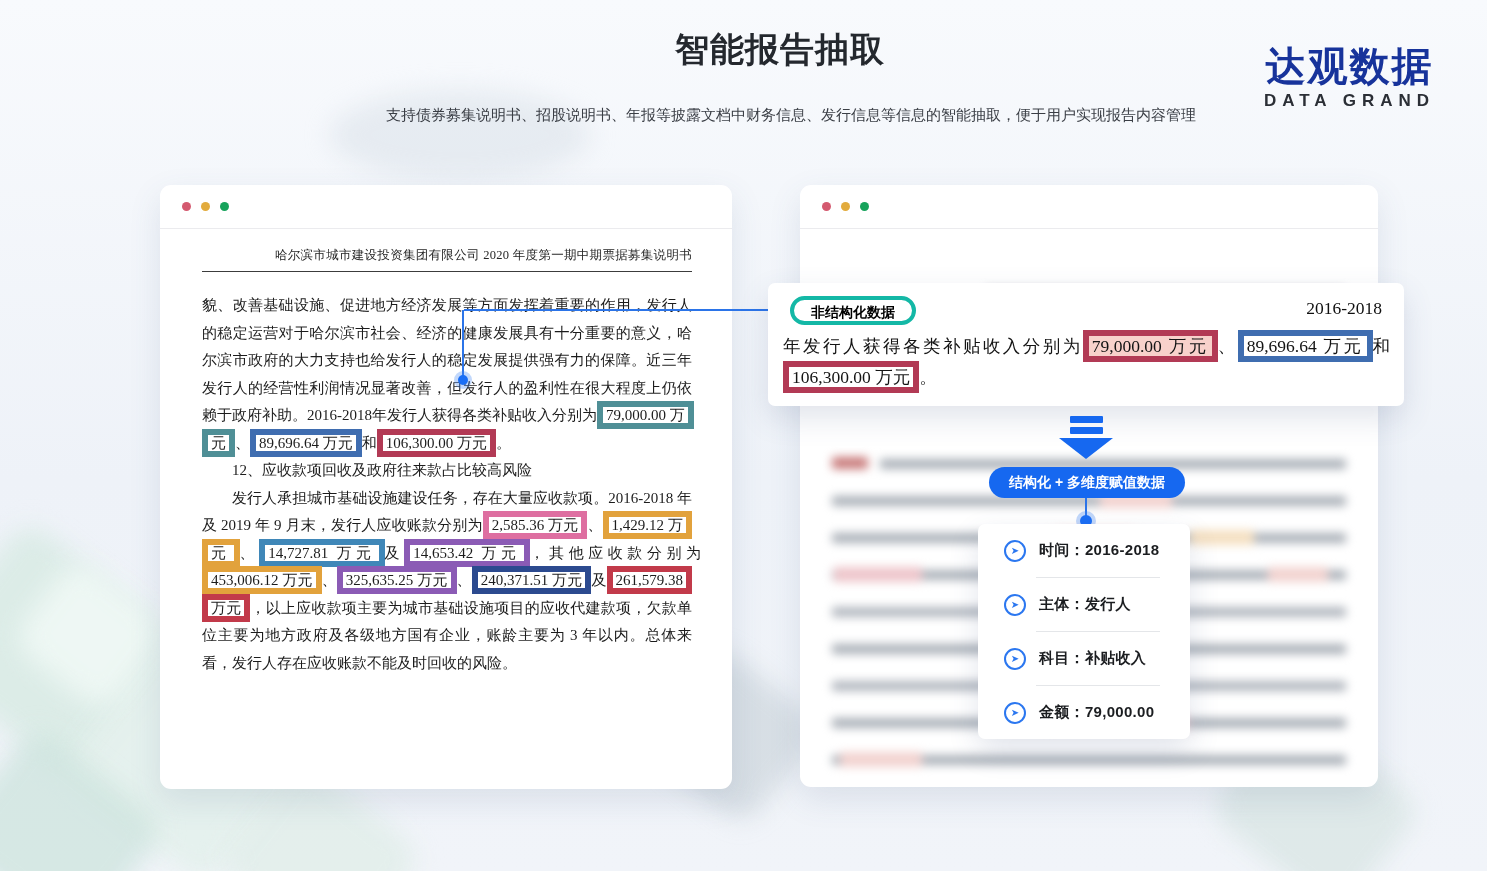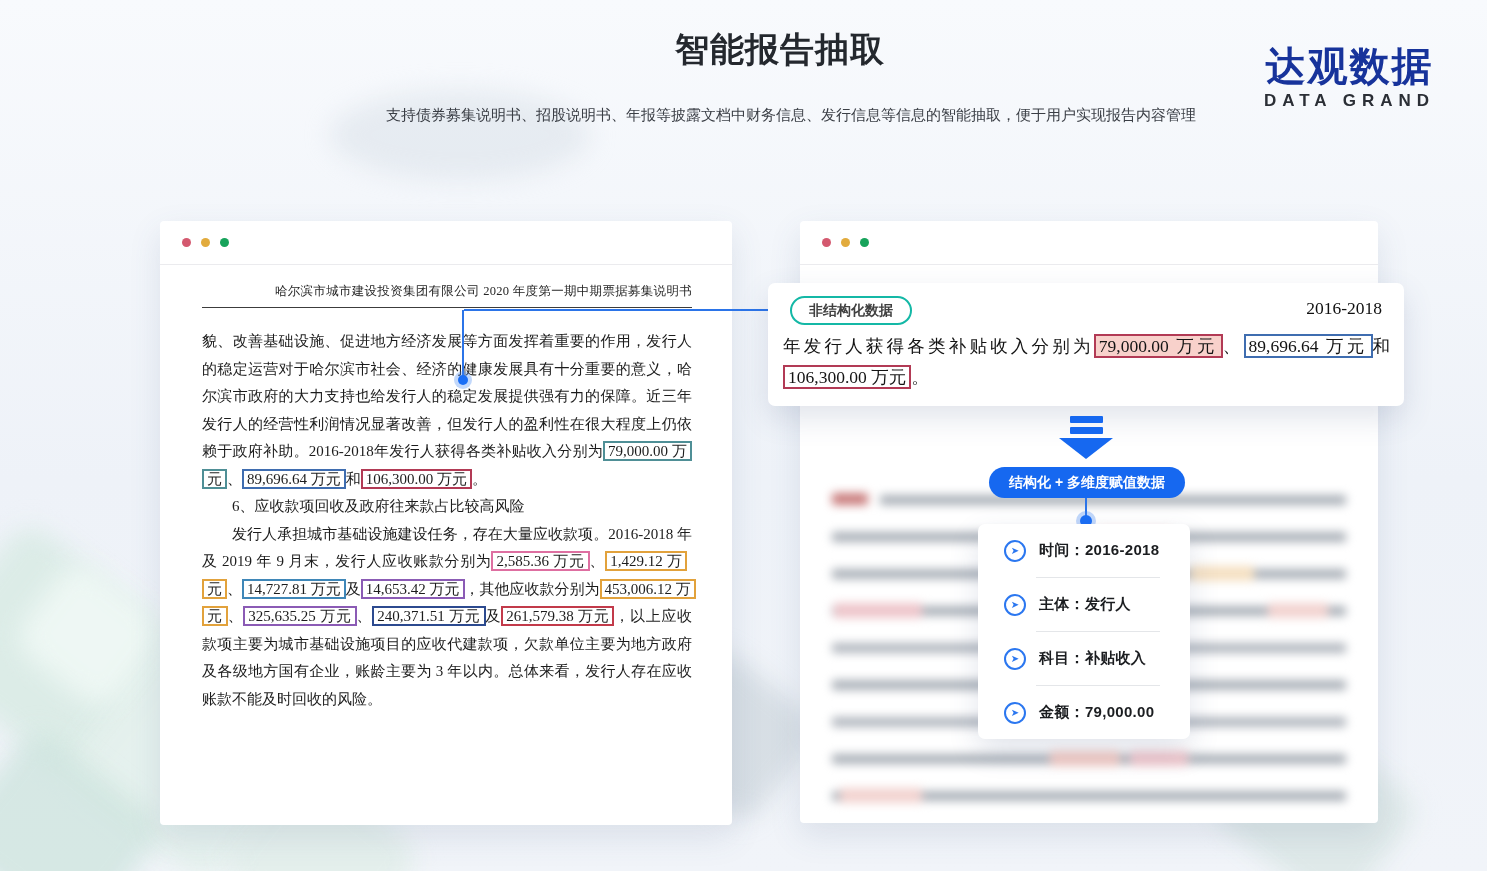--- a/index.html
+++ b/index.html
@@ -5,35 +5,35 @@
   * { margin:0; padding:0; box-sizing:border-box; }
   html,body { width:1487px; height:871px; }
   body { font-family:"Liberation Sans", sans-serif; }
   .page { position:relative; width:1487px; height:871px; overflow:hidden;
           background:linear-gradient(180deg,#f8fafd 0%,#eef2f8 55%,#f1f4f9 100%); }
 
   
   .decor { position:absolute; border-radius:28px; filter:blur(12px); }
 
   
-  .panel { position:absolute; background:#fff; border-radius:4px;
-           box-shadow:0 12px 32px rgba(70,90,130,.13);margin-top:36px; }
+  .panel { position:absolute; background:#fff; border-radius:11px;
+           box-shadow:0 12px 32px rgba(70,90,130,.13); }
   .titlebar { height:44px; border-bottom:1px solid #ebebee; display:flex;
               align-items:center; padding-left:22px; gap:10px; }
   .dot { width:9px; height:9px; border-radius:50%; }
   .dot-red { background:#d4596f; } .dot-yellow { background:#e2ab3d; } .dot-green { background:#17a35b; }
 
   
   .doc-body { padding:14px 40px 0 42px; font-family:"Liberation Serif", serif; color:#1c1c1c; }
   .doc-header { font-size:12.5px; text-align:right; color:#262626; padding:4px 0 7px 0;
                 border-bottom:1px solid #3c3c3c; letter-spacing:.3px; }
   .doc-p { font-size:15px; line-height:27.5px; text-align:justify; margin-top:0; }
   .doc-p.first { margin-top:20px; }
   .doc-p.indent { text-indent:2em; }
-  .boxed { border:2px solid #0f172a; padding:0 3px;
+  .boxed { border:6px solid #0f172a; padding:0 3px;
            -webkit-box-decoration-break:clone; box-decoration-break:clone; }
   .box-teal { border-color:#4f8f96; } .box-steel { border-color:#3f6db0; }
   .box-crimson { border-color:#b23a55; } .box-pink { border-color:#de6fa1; }
   .box-amber { border-color:#e2a23c; } .box-lightblue { border-color:#3f87b8; }
   .box-purple { border-color:#8b5bb5; } .box-navy { border-color:#2c4a8f; }
   .box-red { border-color:#c23a4a; }
   .hl { background:rgba(240,152,140,.45); }
 
   
   .blur-layer { position:absolute; left:0; top:44px; right:0; bottom:0; filter:blur(5px); overflow:hidden; }
@@ -41,22 +41,22 @@
 
   
   .conn { position:absolute; background:#2b74e8; }
   .node-halo { position:absolute; border-radius:50%; background:rgba(66,133,244,.32); }
   .node-core { position:absolute; border-radius:50%; background:#1a6ef5; }
 
   
   .callout { position:absolute; background:#fff; border-radius:7px;
              box-shadow:0 12px 30px rgba(70,90,130,.16); }
   .pill-outline { position:absolute; height:29px; line-height:25px; padding:0 17px;
-                  border:2px solid #14b8a6; border-radius:16px; background:#fff;
-                  color:#404040; font-size:14px; font-weight:bold; }
+                  border:4px solid #14b8a6; border-radius:16px; background:#fff;
+                  color:#000000; font-size:14px; font-weight:bold; }
   .pill-solid { position:absolute; height:31px; line-height:31px; padding:0 20px;
                 border-radius:17px; background:#1668f0; color:#fff; font-size:14px;
                 font-weight:bold; text-align:center; }
   .serif { font-family:"Liberation Serif", serif; }
 
   
   .arrow-bar { position:absolute; background:#1668f0; border-radius:1px; }
   .arrow-head { position:absolute; width:0; height:0;
                 border-left:27px solid transparent; border-right:27px solid transparent;
                 border-top:21px solid #1668f0; }
@@ -104,21 +104,21 @@
   <div class="panel" style="left:160px; top:185px; width:572px; height:604px;">
     <div class="titlebar">
       <span class="dot dot-red"></span>
       <span class="dot dot-yellow"></span>
       <span class="dot dot-green"></span>
     </div>
     <div class="doc-body">
       <div class="doc-header">哈尔滨市城市建设投资集团有限公司 2020 年度第一期中期票据募集说明书</div>
       <div id="doc-paragraphs">
           <div class="doc-p first"><span>貌、改善基础设施、促进地方经济发展等方面发挥着重要的作用，发行人的稳定运营对于哈尔滨市社会、经济的健康发展具有十分重要的意义，哈尔滨市政府的大力支持也给发行人的稳定发展提供强有力的保障。近三年发行人的经营性利润情况显著改善，但发行人的盈利性在很大程度上仍依赖于政府补助。2016-2018年发行人获得各类补贴收入分别为</span><span class="boxed box-teal">79,000.00 万元</span><span>、</span><span class="boxed box-steel">89,696.64 万元</span><span>和</span><span class="boxed box-crimson">106,300.00 万元</span><span>。</span></div>
-          <div class="doc-p indent"><span>6、应收款项回收及政府往来款占比较高风险</span></div>
+          <div class="doc-p indent"><span>12、应收款项回收及政府往来款占比较高风险</span></div>
           <div class="doc-p indent"><span>发行人承担城市基础设施建设任务，存在大量应收款项。2016-2018 年及 2019 年 9 月末，发行人应收账款分别为</span><span class="boxed box-pink">2,585.36 万元</span><span>、</span><span class="boxed box-amber">1,429.12 万元</span><span>、</span><span class="boxed box-lightblue">14,727.81 万元</span><span>及</span><span class="boxed box-purple">14,653.42 万元</span><span>，其他应收款分别为</span><span class="boxed box-amber">453,006.12 万元</span><span>、</span><span class="boxed box-purple">325,635.25 万元</span><span>、</span><span class="boxed box-navy">240,371.51 万元</span><span>及</span><span class="boxed box-red">261,579.38 万元</span><span>，以上应收款项主要为城市基础设施项目的应收代建款项，欠款单位主要为地方政府及各级地方国有企业，账龄主要为 3 年以内。总体来看，发行人存在应收账款不能及时回收的风险。</span></div>
         </div>
     </div>
   </div>
 
   <div class="panel" style="left:800px; top:185px; width:578px; height:602px;">
     <div class="titlebar">
       <span class="dot dot-red"></span>
       <span class="dot dot-yellow"></span>
       <span class="dot dot-green"></span>

